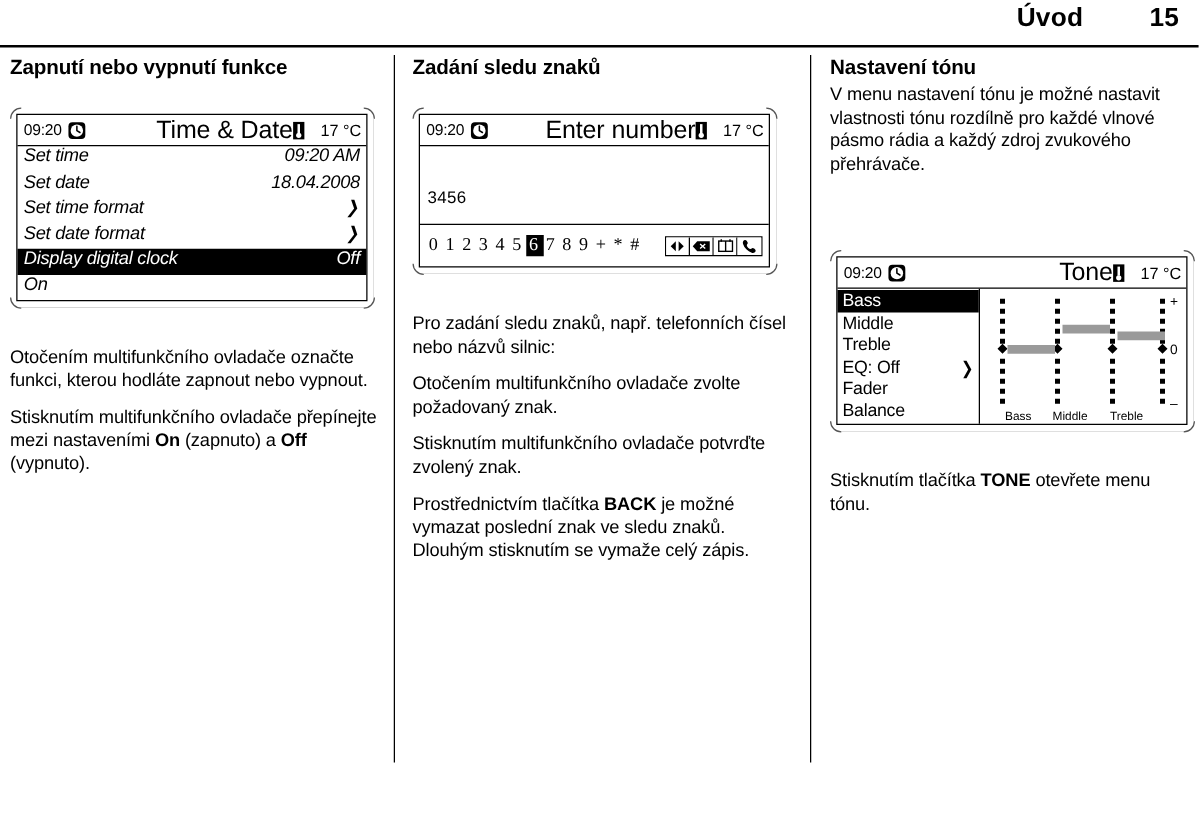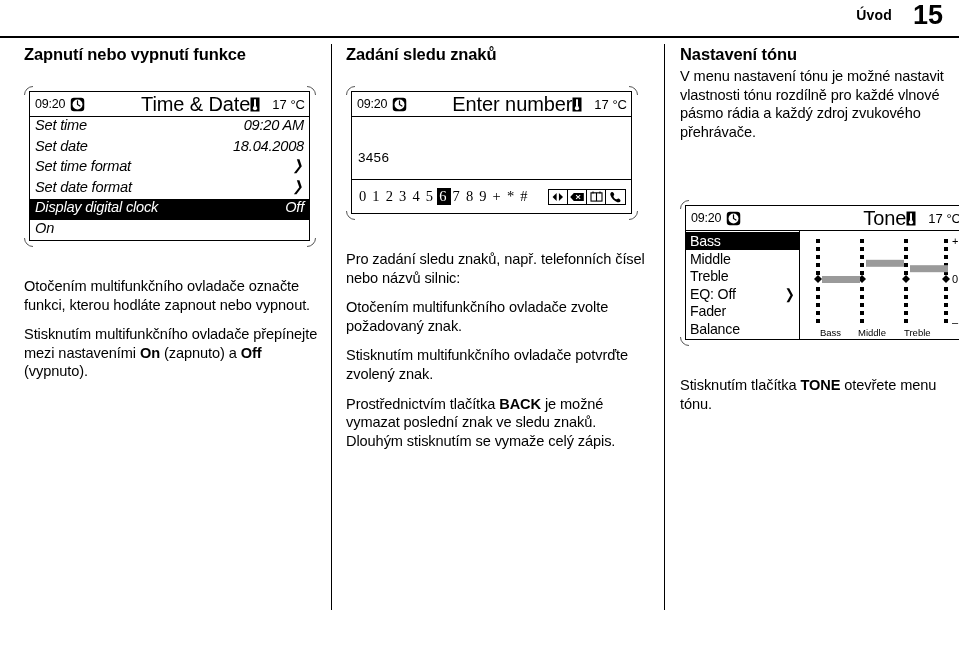--- a/index.html
+++ b/index.html
@@ -24,43 +24,43 @@
     position: absolute;
     top: 0; left: 0;
     width: 959px;
     height: 38px;
     display: flex;
     align-items: flex-start;
     justify-content: flex-end;
     padding-right: 16px;
   }
   .page-header .chapter {
-    font-size: 14px;
+    font-size: 21px;
     font-weight: bold;
     letter-spacing: 0.2px;
-    margin-right: 21px;
+    margin-right: 53px;
     line-height: 30px;
   }
   .page-header .pageno {
-    font-size: 27px;
+    font-size: 21px;
     font-weight: bold;
     line-height: 30px;
   }
   .header-rule {
     position: absolute;
     top: 36px; left: 0;
     width: 959px;
     height: 2px;
     background: #000;
   }
 
   
   .columns {
     position: absolute;
-    top: 44px; left: 16px;
+    top: 44px; left: 0;
     width: 825px;
     height: 600px;
   }
   .col {
     position: absolute;
     top: 0;
     height: 600px;
   }
   .col-1 { left: 8px;  width: 296px; }
   .col-2 { left: 330px; width: 300px; }

